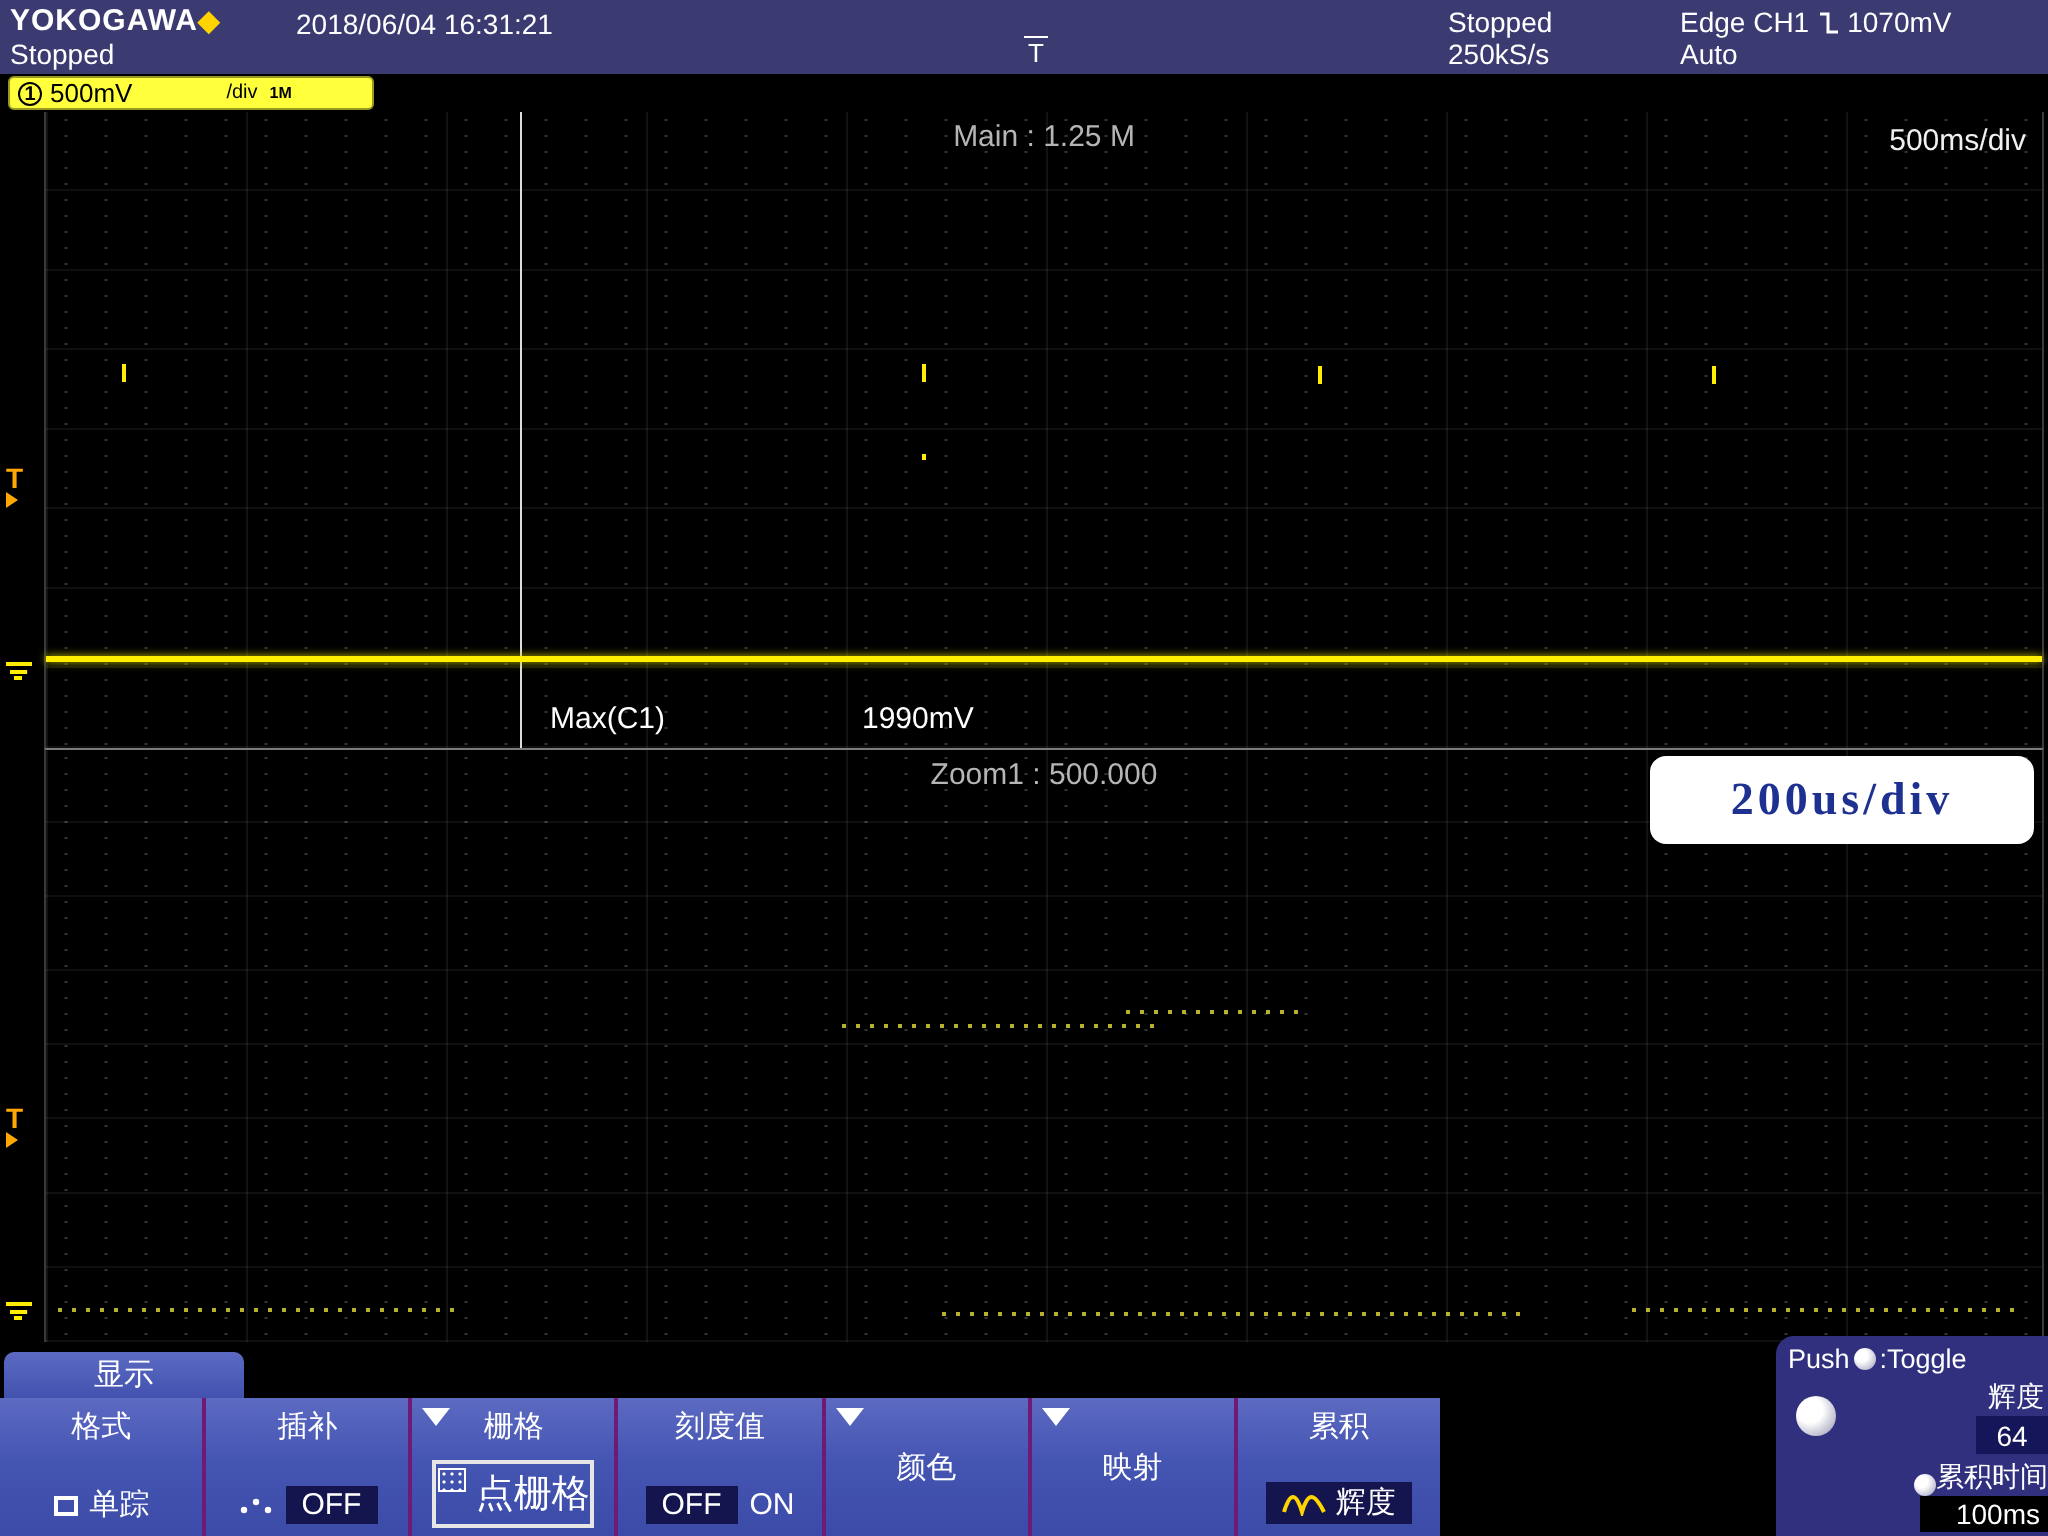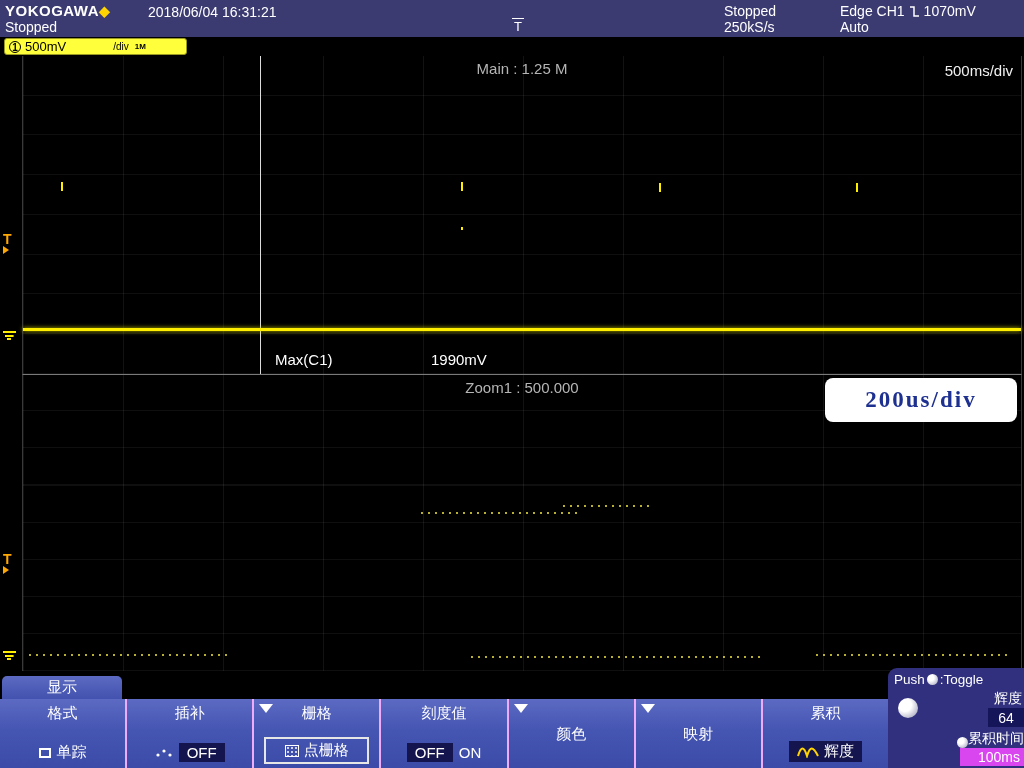--- a/index.html
+++ b/index.html
@@ -65,50 +65,50 @@
   .gnd { position:absolute; left:3px; width:13px; height:9px;
     background:
       linear-gradient(#ffee00,#ffee00) top center/100% 2px no-repeat,
       linear-gradient(#ffee00,#ffee00) center/66% 2px no-repeat,
       linear-gradient(#ffee00,#ffee00) bottom center/33% 2px no-repeat; }
 
   
   #menu-tab { position:absolute; left:2px; top:676px; width:120px; height:23px;
               background:linear-gradient(180deg,#5c6ac2,#4252ae); color:#fff; font-size:15px;
               border-radius:5px 5px 0 0; display:flex; align-items:center; justify-content:center; }
-  #menu-row { position:absolute; left:0; top:699px; width:888px; height:69px; display:flex; background:#f0abfc; }
+  #menu-row { position:absolute; left:0; top:699px; width:720px; height:69px; display:flex; background:#701a75; }
   .menu-col { position:relative; flex:1; margin-right:2px; color:#fff;
               background:linear-gradient(180deg,#5c6ac2 0%, #4555b2 45%, #3c4ba8 100%); text-align:center; }
   .menu-col:last-child { margin-right:0; }
   .menu-title { margin-top:5px; font-size:15px; }
   .menu-sub { position:absolute; bottom:6px; left:0; width:100%; display:flex;
               align-items:center; justify-content:center; gap:6px; font-size:15px;text-align:right; }
   .menu-center { position:absolute; top:50%; left:0; width:100%; transform:translateY(-50%); font-size:15px; }
   .dd-tri { position:absolute; left:5px; top:5px; width:0; height:0;
             border-left:7px solid transparent; border-right:7px solid transparent; border-top:9px solid #fff; }
   .dark-box { background:#14144e; padding:1px 8px; }
   .sq-icon { display:inline-block; width:12px; height:10px; border:2px solid #fff; }
   .framed { position:absolute; bottom:4px; left:10px; right:10px; border:2px solid #e6e6e6;
-            padding:2px 0; display:flex; align-items:center; justify-content:center; gap:5px; font-size:15px; }
+            padding:2px 0; display:flex; align-items:flex-start; justify-content:center; gap:5px; font-size:19px; }
   .grid-icon { display:inline-block; width:14px; height:12px; border:1px solid #fff;
                background-image:radial-gradient(#fff 0.6px, transparent 1px); background-size:4px 4px; }
 
   
   #side-panel { position:absolute; left:888px; top:668px; width:144px; height:100px;
                 background:#30307e; border-top-left-radius:9px; color:#fff; font-size:14px; }
   .knob-sm { display:inline-block; width:11px; height:11px; border-radius:50%;
              background:radial-gradient(circle at 35% 35%, #fff 0 30%, #9a9ab8 100%); vertical-align:-2px; }
   #knob-big { position:absolute; left:10px; top:30px; width:20px; height:20px; border-radius:50%;
               background:radial-gradient(circle at 35% 35%, #ffffff 0 35%, #8f8fae 100%); }
   #push-row { position:absolute; left:6px; top:4px; display:flex; align-items:center; gap:2px; font-size:13.5px; }
   #intensity-label { position:absolute; right:10px; top:22px; }
   #intensity-value { position:absolute; right:8px; top:40px; width:36px; height:19px; background:#15155a;
                      display:flex; align-items:center; justify-content:center; }
   #accum-row { position:absolute; right:8px; top:62px; display:flex; align-items:flex-end; gap:0; }
-  #accum-value { position:absolute; right:8px; top:80px; width:64px; height:18px; background:#d946ef;
+  #accum-value { position:absolute; right:8px; top:80px; width:64px; height:18px; background:#000000;
                  display:flex; align-items:center; justify-content:flex-end; padding-right:4px; }
 </style>
 </head>
 <body>
 
 <div id="header">
   <div id="brand">
     <span>YOKOGAWA</span><span class="diamond">◆</span>
   </div>
   <div id="datetime">2018/06/04 16:31:21</div>

